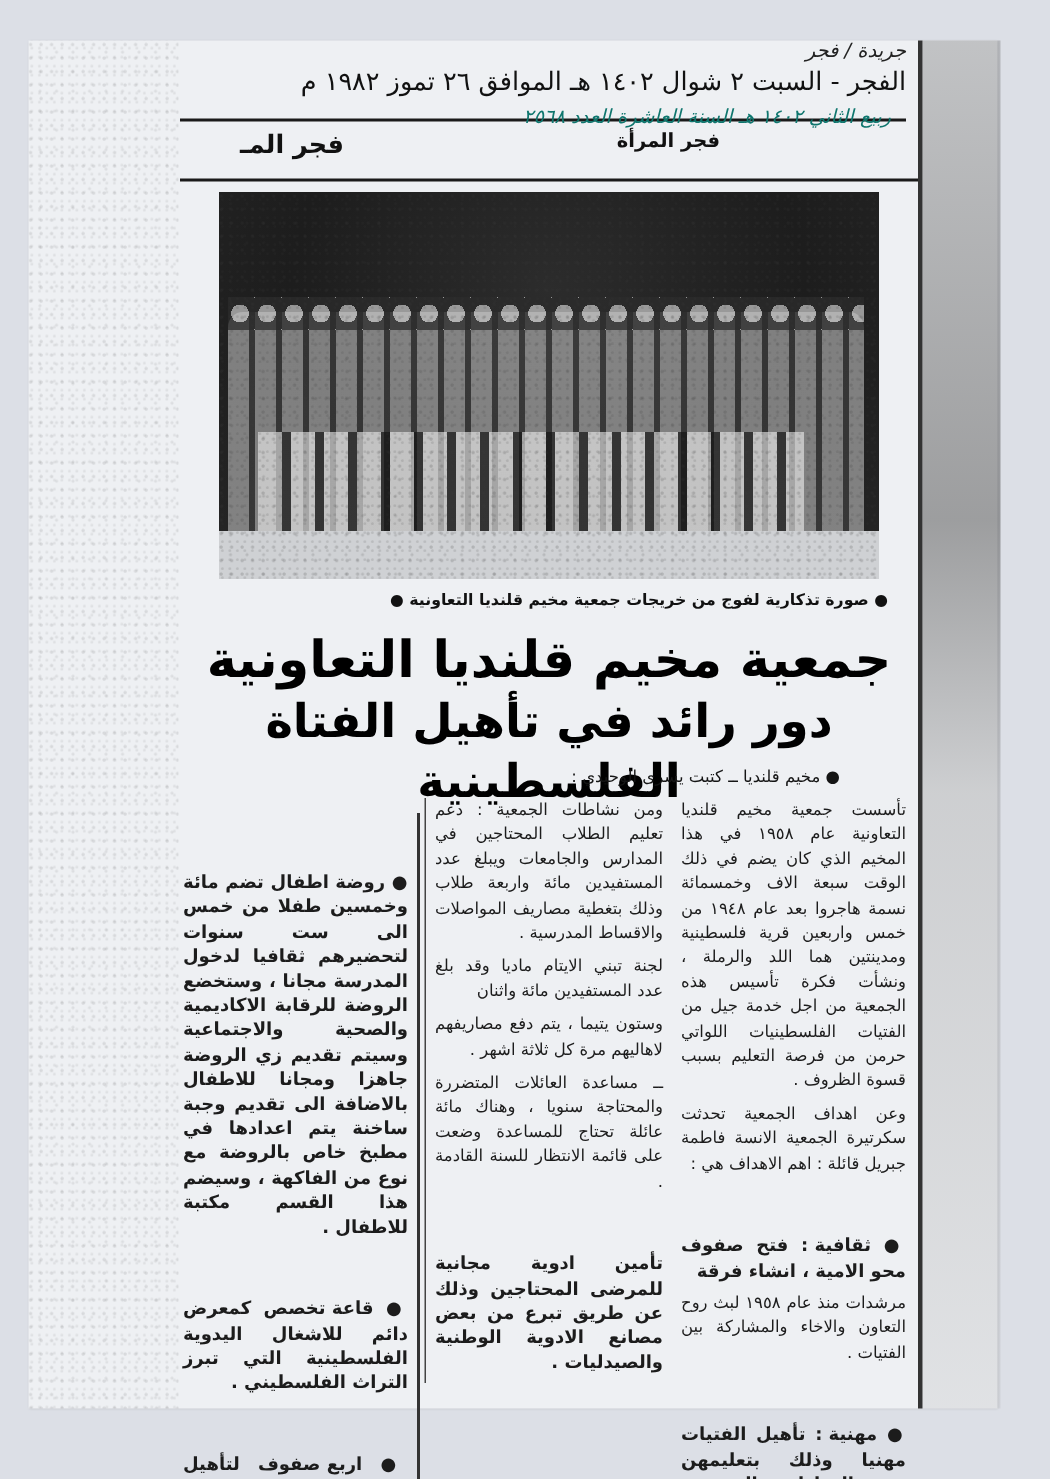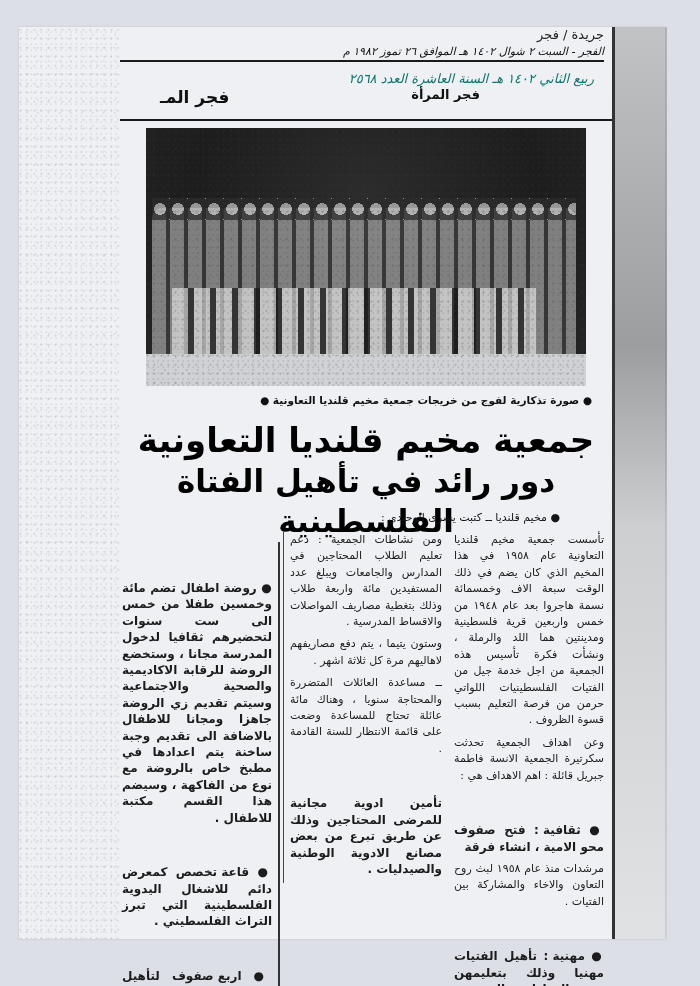--- a/index.html
+++ b/index.html
@@ -26,25 +26,25 @@
     position:absolute; left:612px; top:27px; width:52px; height:912px;
     background:
       linear-gradient(180deg, rgba(110,110,110,0.35) 0%, rgba(90,90,90,0.55) 35%, rgba(130,130,130,0.3) 55%, rgba(160,160,160,0.18) 100%);
     border-left:3px solid #333;
   }
   .clip {
     position:absolute; left:120px; top:27px; width:492px; height:912px;
     direction:rtl;
   }
   .hdr-line1 {
-    position:absolute; right:8px; top:0px; font-size:13px; color:#222;
+    position:absolute; right:8px; top:0px; font-size:13px; font-style:italic; color:#222;
   }
   .hdr-line2 {
-    position:absolute; right:8px; top:18px; font-size:11px; font-style:italic; color:#111;
-    border-bottom:2px solid #1a1a1a; padding-bottom:2px; left:0;
+    position:absolute; right:8px; top:18px; font-size:17px; color:#111;
+    border-bottom:2px solid #1a1a1a; padding-bottom:14px; left:0;
     text-align:right;
   }
   .hdr-line3 {
     position:absolute; right:18px; top:44px; font-size:13px; font-style:italic; color:#0f766e;
   }
   .section-name {
     position:absolute; right:132px; top:60px; font-size:13px; font-weight:bold; color:#111;
   }
   .section-name2 {
     position:absolute; left:40px; top:60px; font-size:17px; font-weight:bold; color:#111;
@@ -137,20 +137,21 @@
     <p>تأسست جمعية مخيم قلنديا التعاونية عام ١٩٥٨ في هذا المخيم الذي كان يضم في ذلك الوقت سبعة الاف وخمسمائة نسمة هاجروا بعد عام ١٩٤٨ من خمس واربعين قرية فلسطينية ومدينتين هما اللد والرملة ، ونشأت فكرة تأسيس هذه الجمعية من اجل خدمة جيل من الفتيات الفلسطينيات اللواتي حرمن من فرصة التعليم بسبب قسوة الظروف .</p>
     <p>وعن اهداف الجمعية تحدثت سكرتيرة الجمعية الانسة فاطمة جبريل قائلة : اهم الاهداف هي :</p>
     <p class="b bullet">ثقافية : فتح صفوف محو الامية ، انشاء فرقة</p>
     <p>مرشدات منذ عام ١٩٥٨ لبث روح التعاون والاخاء والمشاركة بين الفتيات .</p>
     <p class="b bullet">مهنية : تأهيل الفتيات مهنيا وذلك بتعليمهن مهنة الخياطة ، النسيج ، الاشغال اليدوية ، التطريز على الماكنة .</p>
     <p class="b bullet">اجتماعية : القيام بزيارات منزلية لتوجيه وارشاد الامهات</p>
   </div>
 
   <div class="col col-mid">
     <p>ومن نشاطات الجمعية : دعم تعليم الطلاب المحتاجين في المدارس والجامعات ويبلغ عدد المستفيدين مائة واربعة طلاب وذلك بتغطية مصاريف المواصلات والاقساط المدرسية .</p>
+    <p>لجنة تبني الايتام ماديا وقد بلغ عدد المستفيدين مائة واثنان</p>
     <p>وستون يتيما ، يتم دفع مصاريفهم لاهاليهم مرة كل ثلاثة اشهر .</p>
     <p>ــ مساعدة العائلات المتضررة والمحتاجة سنويا ، وهناك مائة عائلة تحتاج للمساعدة وضعت على قائمة الانتظار للسنة القادمة .</p>
     <p class="b">تأمين ادوية مجانية للمرضى المحتاجين وذلك عن طريق تبرع من بعض مصانع الادوية الوطنية والصيدليات .</p>
 
   </div>
 
   <div class="col col-left">
     <p class="b bullet">روضة اطفال تضم مائة وخمسين طفلا من خمس الى ست سنوات لتحضيرهم ثقافيا لدخول المدرسة مجانا ، وستخضع الروضة للرقابة الاكاديمية والصحية والاجتماعية وسيتم تقديم زي الروضة جاهزا ومجانا للاطفال بالاضافة الى تقديم وجبة ساخنة يتم اعدادها في مطبخ خاص بالروضة مع نوع من الفاكهة ، وسيضم هذا القسم مكتبة للاطفال .</p>
     <p class="b bullet">قاعة تخصص كمعرض دائم للاشغال اليدوية الفلسطينية التي تبرز التراث الفلسطيني .</p>
     <p class="b bullet">اربع صفوف لتأهيل مدربات مهنيا .</p>

